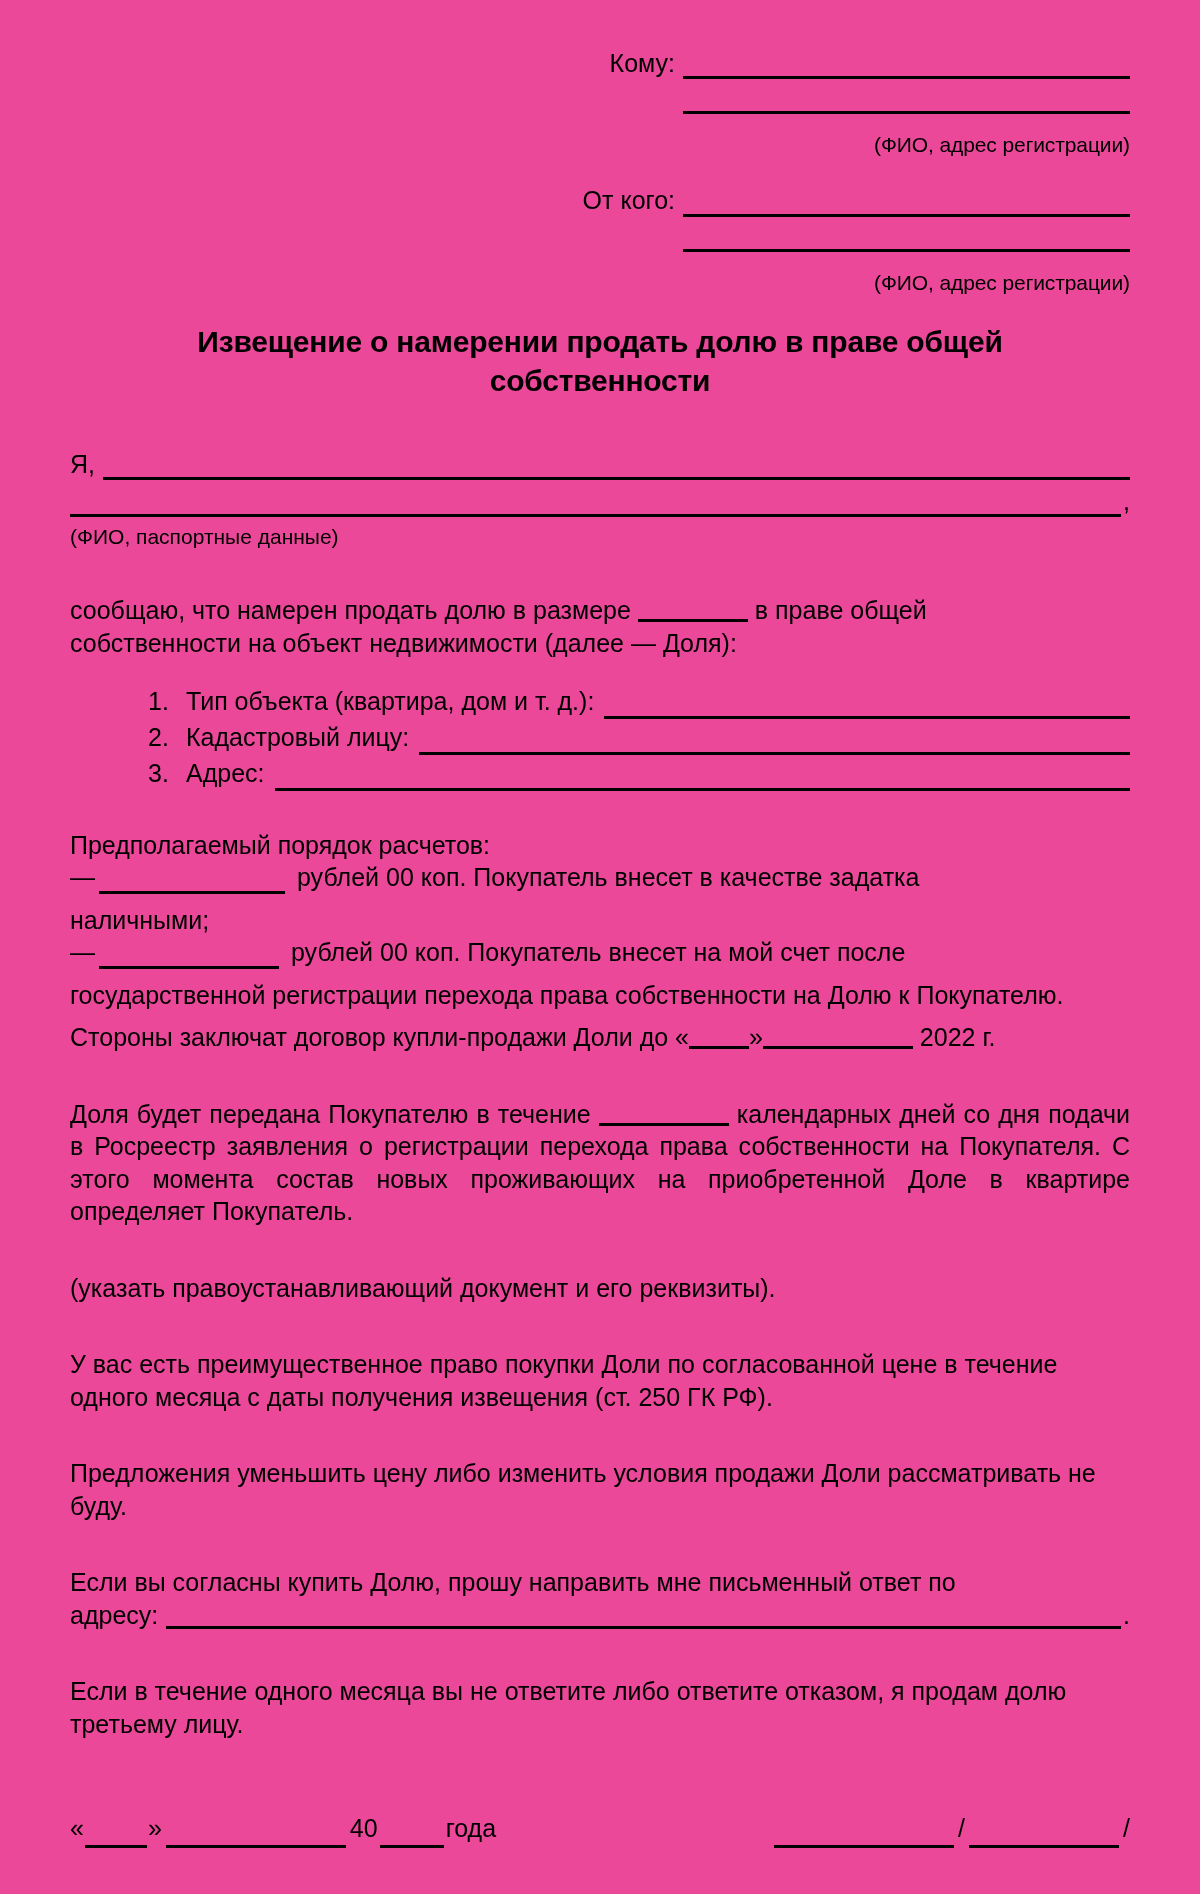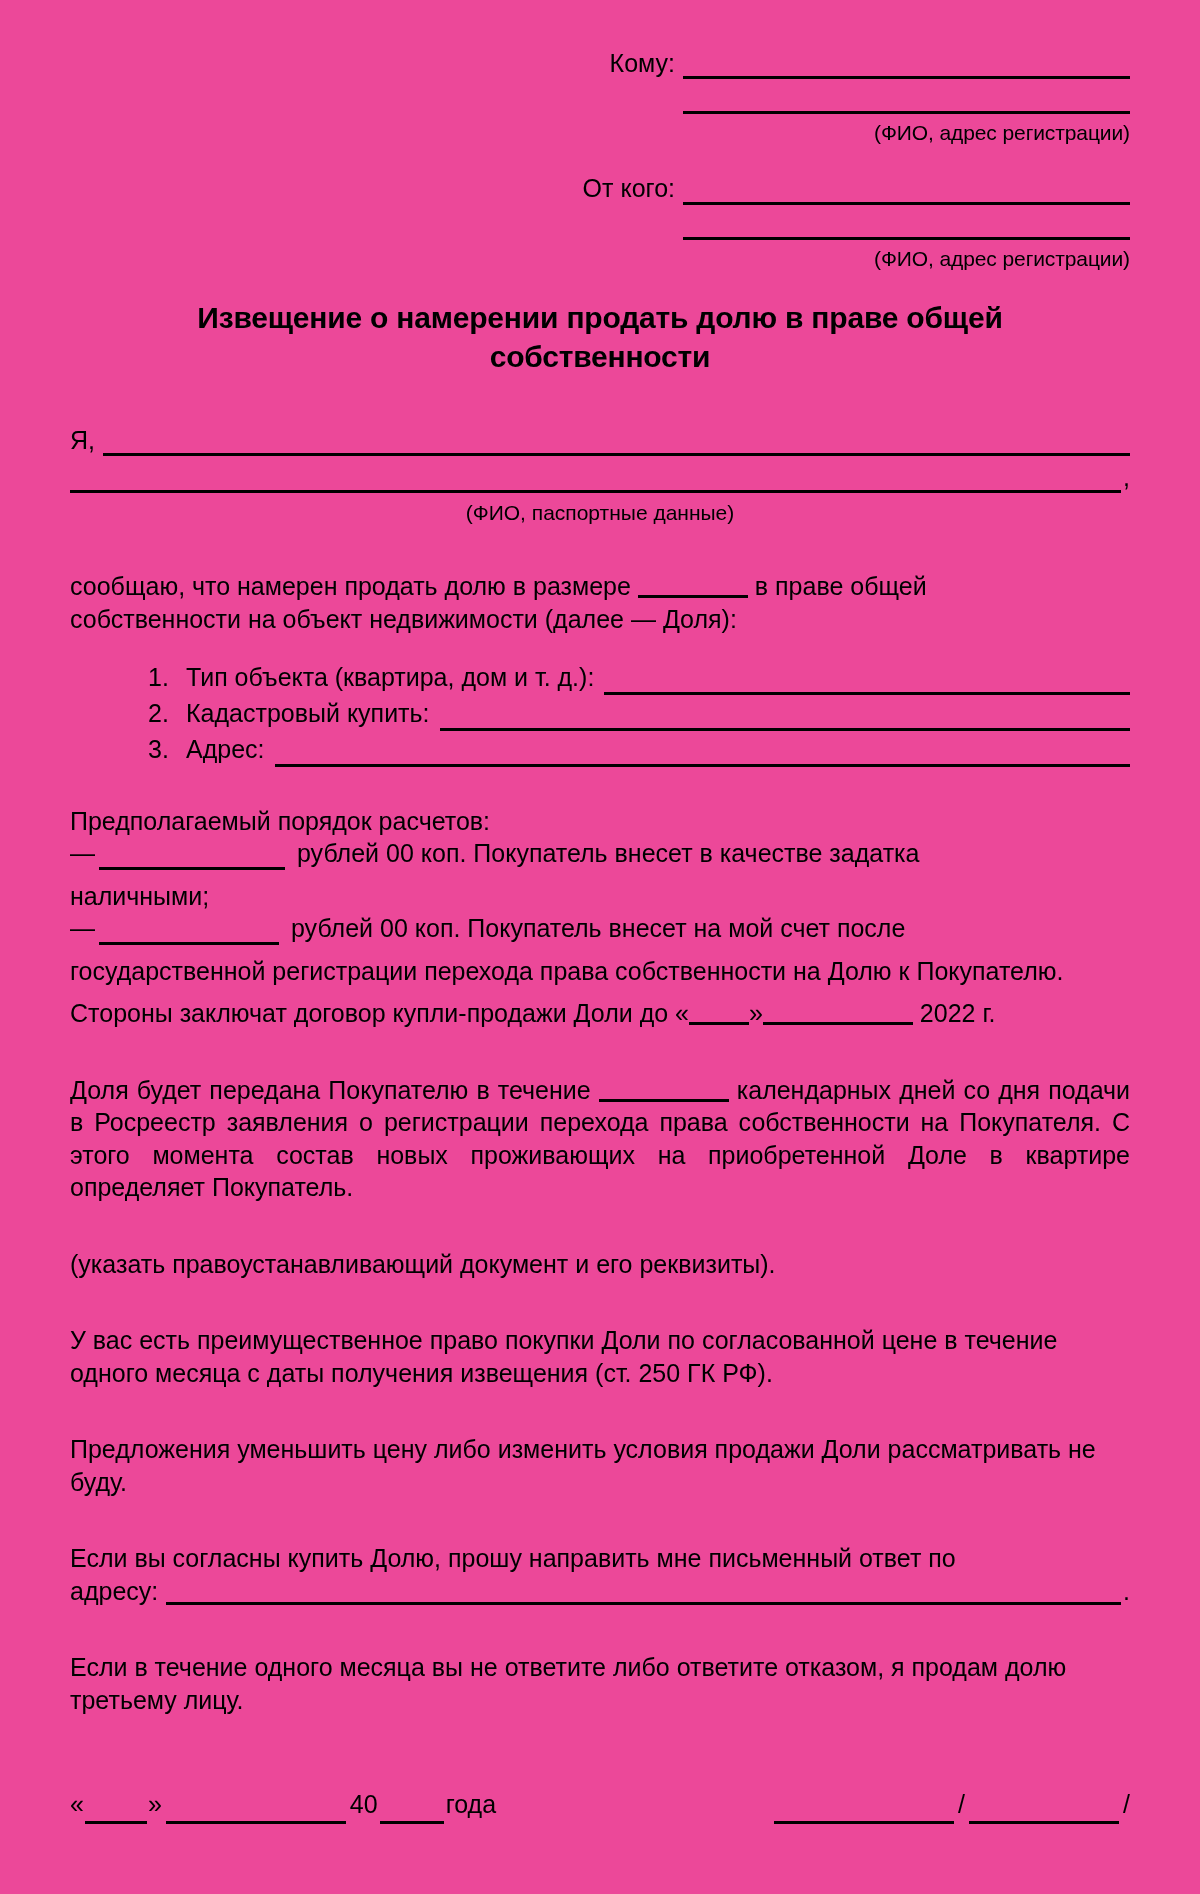--- a/index.html
+++ b/index.html
@@ -48,21 +48,21 @@
     height: 26px;
   }
   .addr-line2 {
     margin-left: 173px;
     border-bottom: 3px solid #000;
     height: 30px;
   }
   .addr-caption {
     font-size: 21px;
     text-align: right;
-    margin-top: 7px;
+    margin-top: 19px;
     margin-bottom: 0;
     letter-spacing: -0.1px;
   }
   .gap-28 { height: 28px; }
 
   
   .doc-title {
     font-size: 30px;
     font-weight: bold;
     text-align: center;
@@ -90,21 +90,20 @@
   .ya-line { flex: 1 1 auto; border-bottom: 3px solid #000; height: 27px; }
   .ya-row2 {
     display: flex;
     align-items: flex-end;
     white-space: nowrap;
     margin-top: 4px;
   }
   .ya-line-full { flex: 1 1 auto; border-bottom: 3px solid #000; height: 30px; }
   .ya-comma { flex: 0 0 auto; padding-left: 2px; }
   .caption-center {
-    text-align: center;
     font-size: 21px;
     margin-top: 6px;
   }
 
   
   ol.obj-list {
     margin: 0;
     padding: 0 0 0 0;
     list-style: none;
     font-size: 25px;
@@ -262,21 +261,21 @@
     <div class="spacer-sm"></div>
 
     <ol class="obj-list">
       <li>
         <span class="li-num">1.</span>
         <span class="li-text">Тип объекта (квартира, дом и т. д.):</span>
         <span class="li-line"></span>
       </li>
       <li>
         <span class="li-num">2.</span>
-        <span class="li-text">Кадастровый купить:</span>
+        <span class="li-text">Кадастровый лицу:</span>
         <span class="li-line"></span>
       </li>
       <li>
         <span class="li-num">3.</span>
         <span class="li-text">Адрес:</span>
         <span class="li-line"></span>
       </li>
     </ol>
 
     <div class="spacer-sm"></div>

